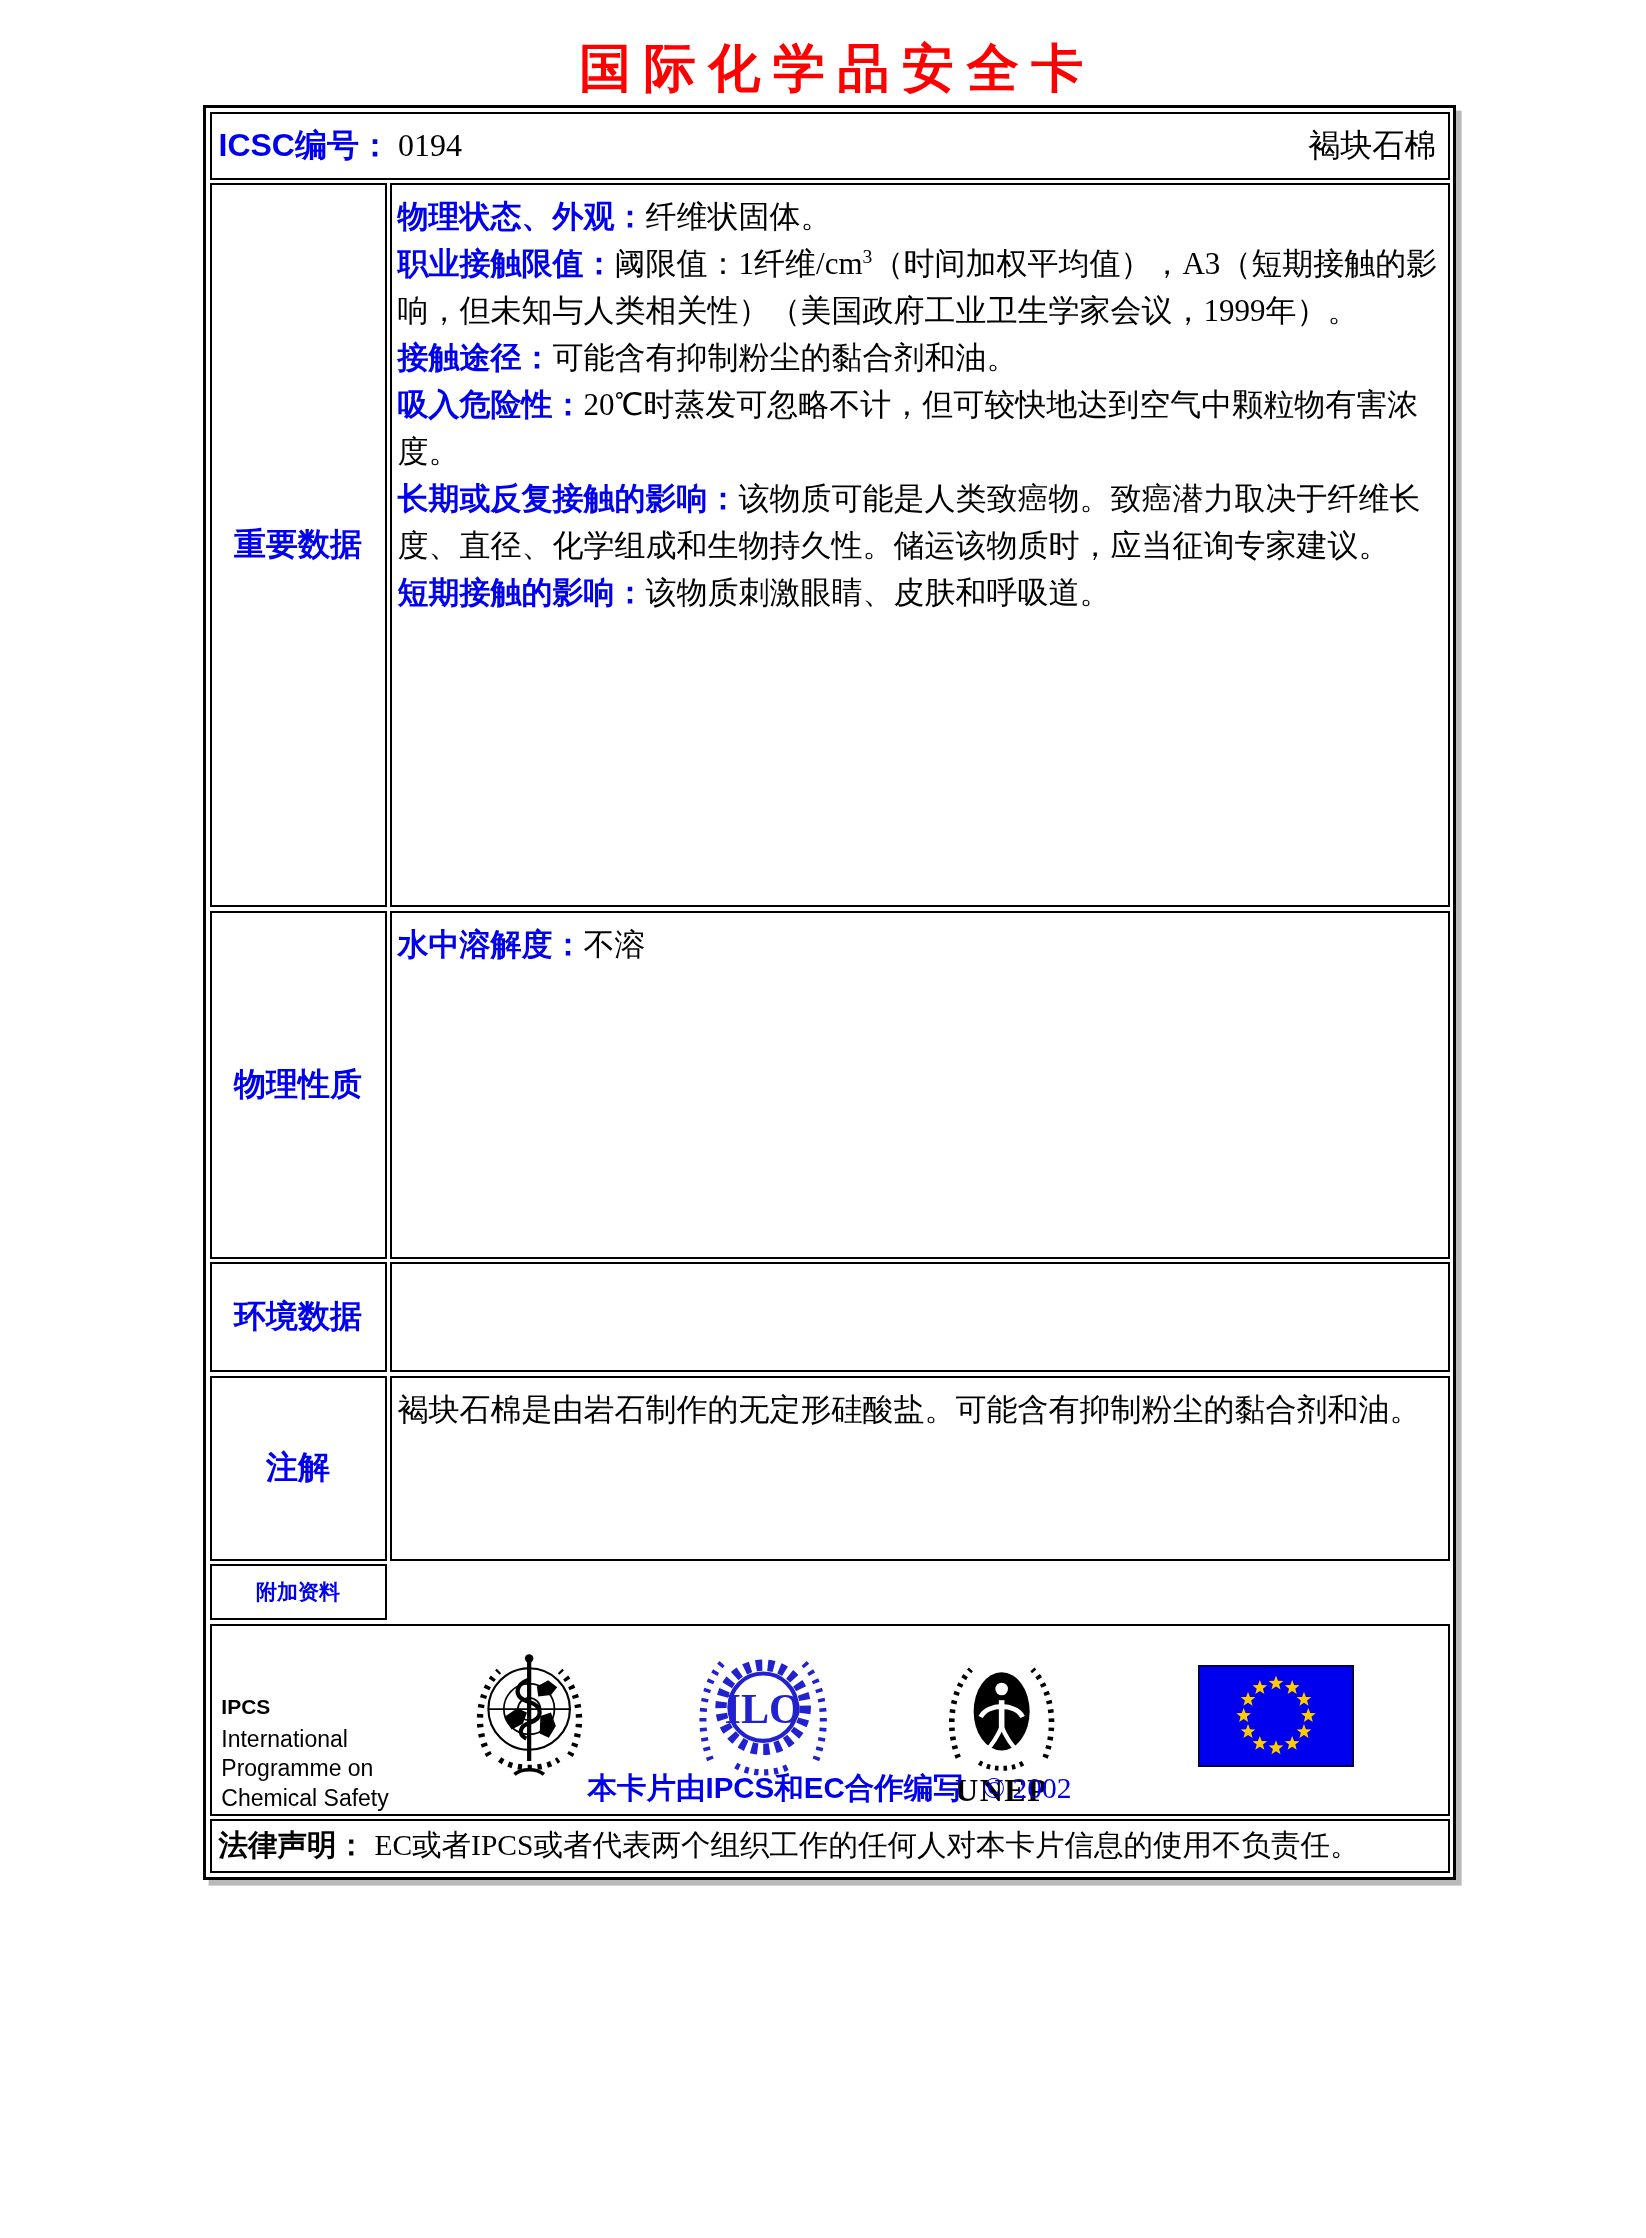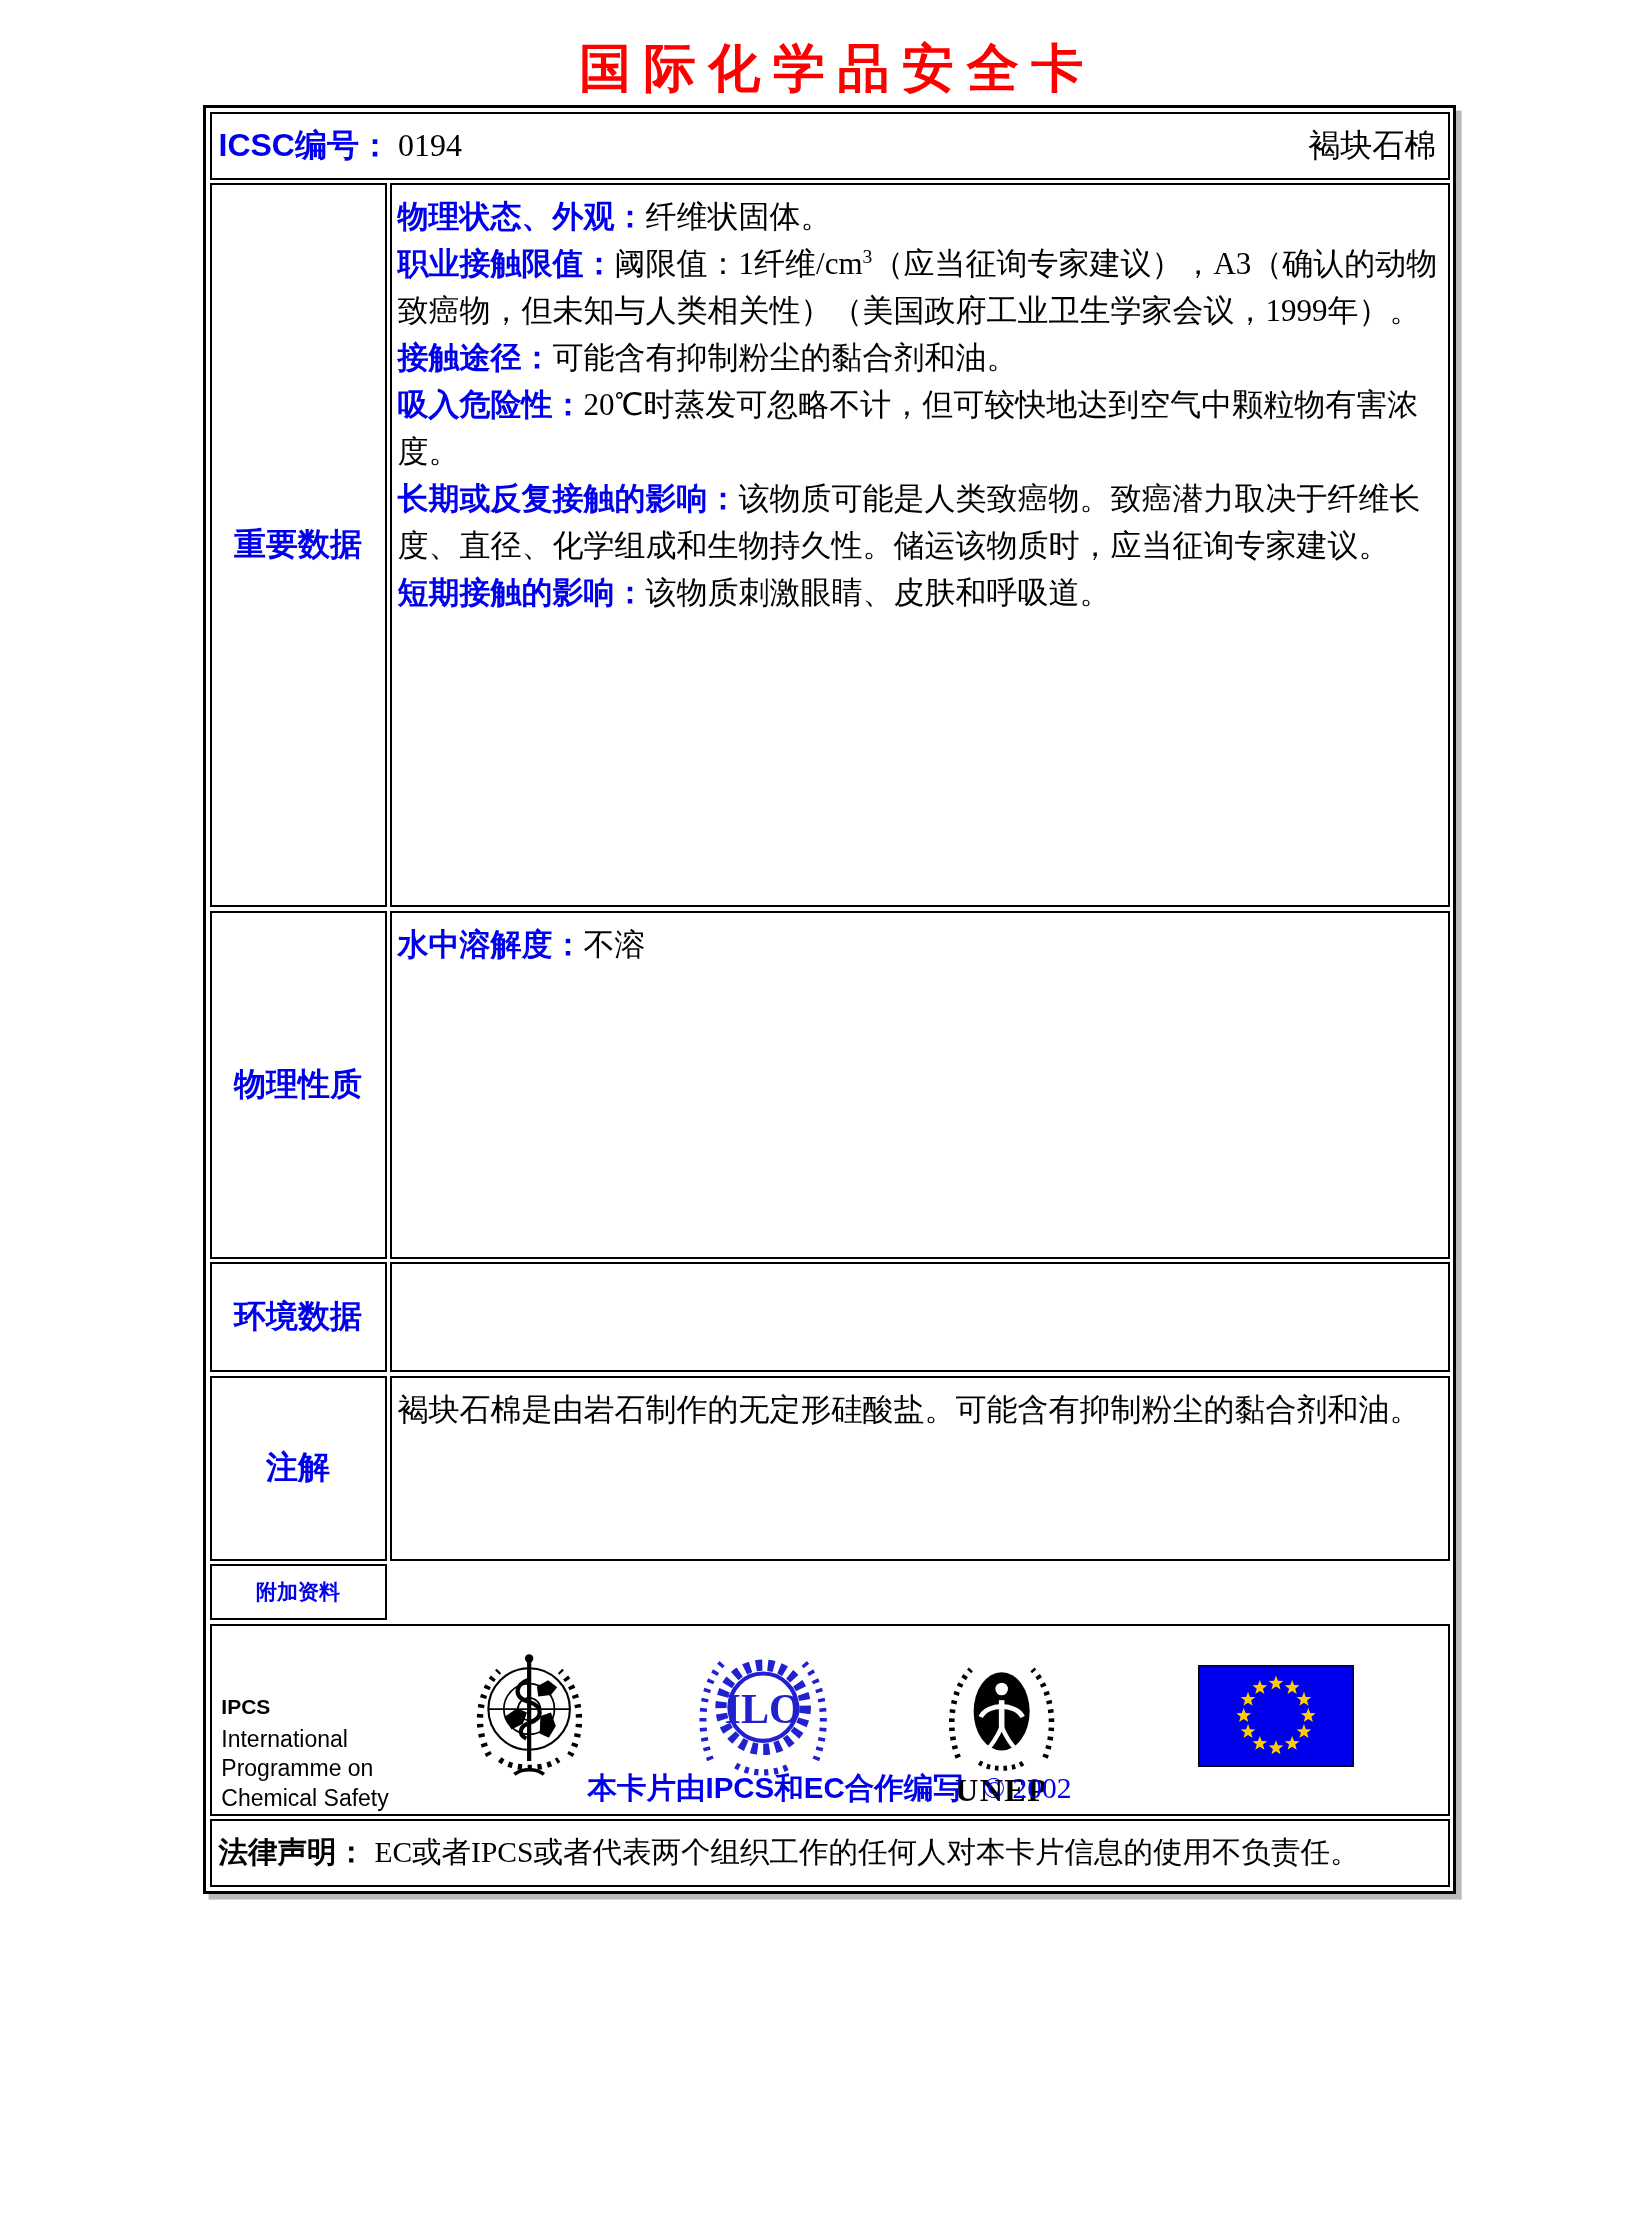--- a/index.html
+++ b/index.html
@@ -32,21 +32,21 @@
   sup{font-size:19.6px;line-height:0;}
 
   
   .r1 .cell{height:68px;}
   .r2 .cell{height:724px;}
   .r3 .cell{height:348px;}
   .r4 .cell{height:110px;}
   .r5 .cell{height:185px;}
   .r6 .cell{height:56px;}
   .r7 .cell{height:192px;}
-  .r8 .cell{height:68px;}
+  .r8 .cell{height:54px;}
 
   .header-cell{flex:1;display:flex;align-items:center;justify-content:space-between;
       padding:0 11.2px 0 7px;font-size:32px;}
   .header-left{display:flex;align-items:center;gap:7px;}
   .chem-name{font-size:32px;}
 
   .r6 .content-cell{display:flex;align-items:center;padding-top:0;padding-bottom:0;}
   .r6 .label-cell{font-size:21px;}
 
   .footer-cell{flex:1;position:relative;overflow:hidden;}
@@ -85,21 +85,21 @@
     </div>
   </div>
 
   <div class="row r2">
     <div class="cell label-cell">重要数据</div>
     <div class="cell content-cell">
       <p class="item">
         <span class="blue-label">物理状态、外观：</span><span>纤维状固体。</span>
       </p>
       <p class="item">
-        <span class="blue-label">职业接触限值：</span><span>阈限值：1纤维/cm</span><sup>3</sup><span>（应当征询专家建议），A3（确认的动物致癌物，但未知与人类相关性）（美国政府工业卫生学家会议，1999年）。</span>
+        <span class="blue-label">职业接触限值：</span><span>阈限值：1纤维/cm</span><sup>3</sup><span>（时间加权平均值），A3（短期接触的影响，但未知与人类相关性）（美国政府工业卫生学家会议，1999年）。</span>
       </p>
       <p class="item">
         <span class="blue-label">接触途径：</span><span>可能含有抑制粉尘的黏合剂和油。</span>
       </p>
       <p class="item">
         <span class="blue-label">吸入危险性：</span><span>20℃时蒸发可忽略不计，但可较快地达到空气中颗粒物有害浓度。</span>
       </p>
       <p class="item">
         <span class="blue-label">长期或反复接触的影响：</span><span>该物质可能是人类致癌物。致癌潜力取决于纤维长度、直径、化学组成和生物持久性。储运该物质时，应当征询专家建议。</span>
       </p>

